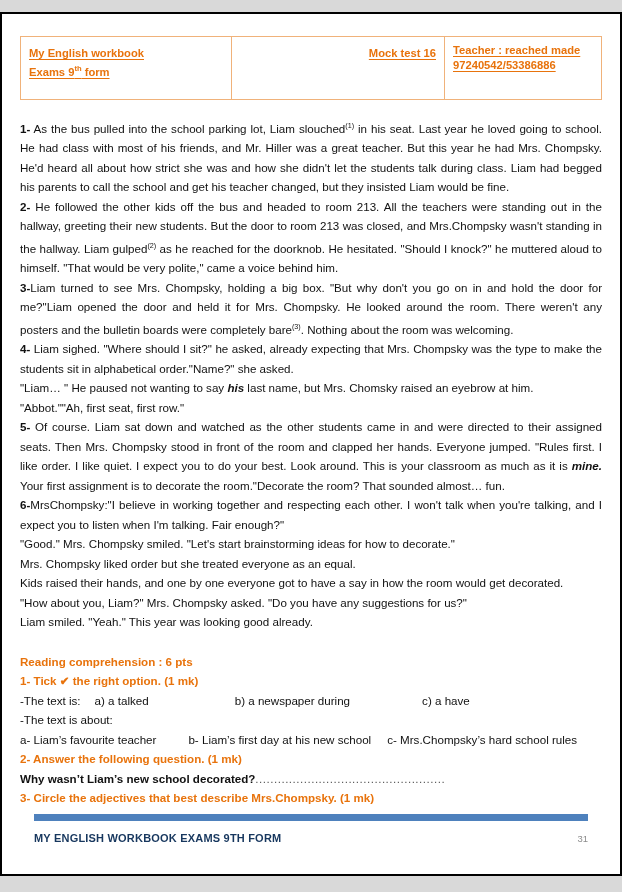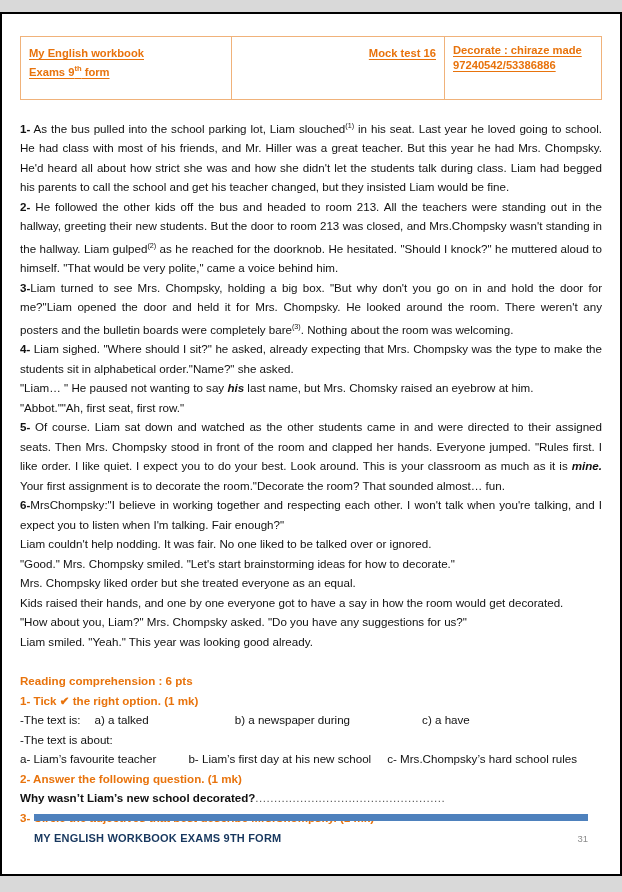--- a/index.html
+++ b/index.html
@@ -135,21 +135,21 @@
       <tbody>
           <tr>
         <td class="hdr-cell-1">
           <span class="hdr-cell-text">My English workbook</span>
           <span class="hdr-cell-text hdr-line"><span>Exams 9</span><sup class="ord">th</sup><span> form</span></span>
         </td>
         <td class="hdr-cell-2">
           <span class="hdr-cell-text">Mock test 16</span>
         </td>
         <td class="hdr-cell-3">
-          <span class="hdr-cell-text hdr-line">Decorate :  chiraze made</span>
+          <span class="hdr-cell-text hdr-line">Teacher :  reached made</span>
           <span class="hdr-cell-text hdr-line">97240542/53386886</span>
         </td>
       </tr>
     </tbody>
       </table>
 
     <div class="story">
       <p><span class="num">1-</span><span> As the bus pulled into the school parking lot, Liam slouched</span><sup class="fn">(1)</sup><span> in his seat. Last year he loved going to school. He had class with most of his friends, and Mr. Hiller was a great teacher. But this year he had Mrs. Chompsky. He'd heard all about how strict she was and how she didn't let the students talk during class. Liam had begged his parents to call the school and get his teacher changed, but they insisted Liam would be fine.</span></p>
 
       <p><span class="num">2-</span><span> He followed the other kids off the bus and headed to room 213. All the teachers were standing out in the hallway, greeting their new students. But the door to room 213 was closed, and Mrs.Chompsky wasn't standing in the hallway. Liam gulped</span><sup class="fn">(2)</sup><span> as he reached for the doorknob. He hesitated. "Should I knock?" he muttered aloud to himself. "That would be very polite," came a voice behind him.</span></p>
@@ -159,21 +159,20 @@
       <p><span class="num">4-</span><span> Liam sighed. "Where should I sit?" he asked, already expecting that Mrs. Chompsky was the type to make the students sit in alphabetical order."Name?" she asked.</span></p>
 
       <p><span>"Liam… " He paused not wanting to say </span><span class="bi">his</span><span> last name, but Mrs. Chomsky raised an eyebrow at him.</span></p>
 
       <p>"Abbot.""Ah, first seat, first row."</p>
 
       <p><span class="num">5-</span><span> Of course. Liam sat down and watched as the other students came in and were directed to their  assigned seats. Then Mrs. Chompsky stood in front of the room and clapped her hands. Everyone jumped. "Rules first. I like order. I like quiet. I expect you to do your best. Look around. This is your classroom as much as it is </span><span class="bi">mine.</span><span> Your first assignment is to decorate the room."Decorate the room? That sounded almost… fun.</span></p>
 
       <p><span class="num">6-</span><span>MrsChompsky:"I believe in working together and respecting each other. I won't talk when you're talking, and I expect you to listen when I'm talking. Fair enough?"</span></p>
 
-      <p>Liam couldn't help nodding. It was fair. No one liked to be talked over or ignored.</p>
       <p>"Good." Mrs. Chompsky smiled. "Let's start brainstorming ideas for how to decorate."</p>
       <p>Mrs. Chompsky liked order but she treated everyone as an equal.</p>
       <p>Kids raised their hands, and one by one everyone got to have a say in how the room would get  decorated.</p>
       <p>"How about you, Liam?" Mrs. Chompsky asked. "Do you have any suggestions for us?"</p>
       <p>Liam smiled. "Yeah." This year was looking good already.</p>
     </div>
 
     <div class="questions">
 
       <div class="q-orange">Reading  comprehension : 6 pts</div>

